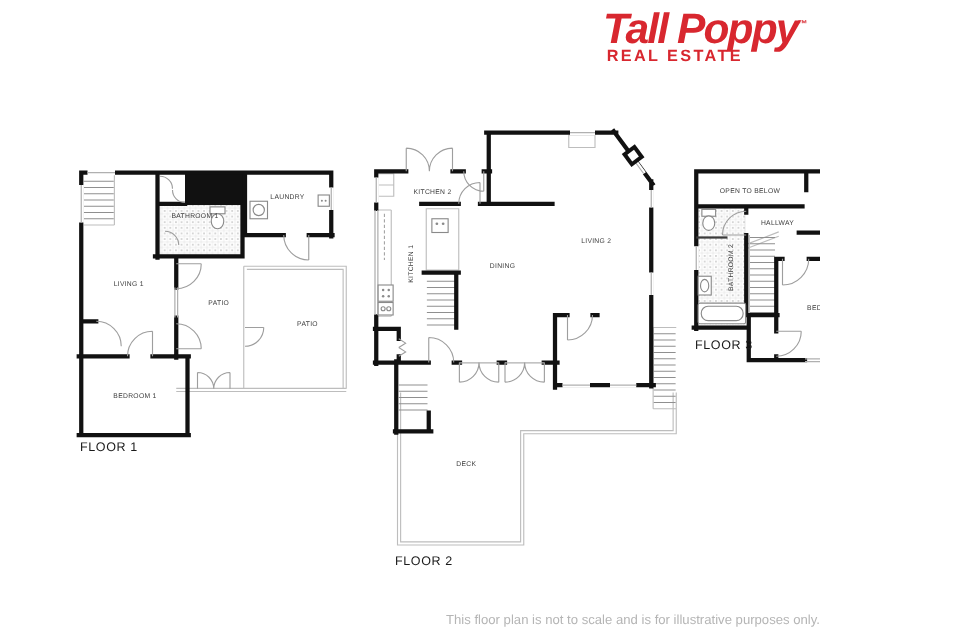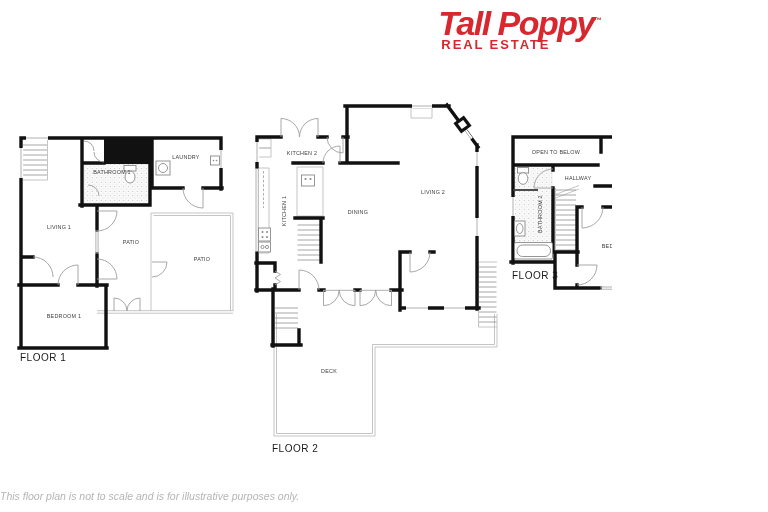--- a/index.html
+++ b/index.html
@@ -1,25 +1,25 @@
 <!DOCTYPE html>
 <html><head>
 <meta charset="utf-8">
 <style>
   html,body{margin:0;padding:0;background:#fff;}
   #stage{position:relative;width:612px;height:512px;background:#ffffff;overflow:hidden;
-         font-family:"Liberation Sans",sans-serif;}
+         font-family:"Liberation Sans",sans-serif;margin-left:44px;}
   
   .logo{position:absolute;top:6px;right:10px;color:#d8272f;text-align:left;}
   .logo-name{font-weight:bold;font-style:italic;font-size:34px;letter-spacing:-1.5px;line-height:1;white-space:nowrap;}
   .logo-name .tm{font-size:8px;font-style:normal;vertical-align:super;letter-spacing:0;}
   .logo-tag{font-weight:bold;font-size:13px;letter-spacing:1.9px;margin:-3px 0 0 3px;}
   
-  .disclaimer{position:absolute;left:0;right:0;bottom:10px;text-align:left;
-              font-style:italic;font-size:10.5px;color:#b5b5b5;}
+  .disclaimer{position:absolute;left:0;right:0;bottom:10px;text-align:right;
+              font-size:10.5px;color:#b5b5b5;}
   
   svg{position:absolute;left:0;top:0;}
   .wall{stroke:#111;stroke-width:3.4;fill:none;stroke-linecap:square;}
   .thin{stroke:#bdbdbd;stroke-width:0.9;fill:none;}
   .door{stroke:#9e9e9e;stroke-width:0.9;fill:none;}
   .tread{stroke:#8f8f8f;stroke-width:0.8;fill:none;}
   .fx{stroke:#8a8a8a;stroke-width:0.9;fill:#fff;}
   .erase{stroke:#fff;stroke-width:4.2;fill:none;stroke-linecap:butt;}
   .win{stroke:#b0b0b0;stroke-width:1;fill:none;}
   .dash{stroke:#9a9a9a;stroke-width:0.8;stroke-dasharray:2.6 1.8;fill:none;}

